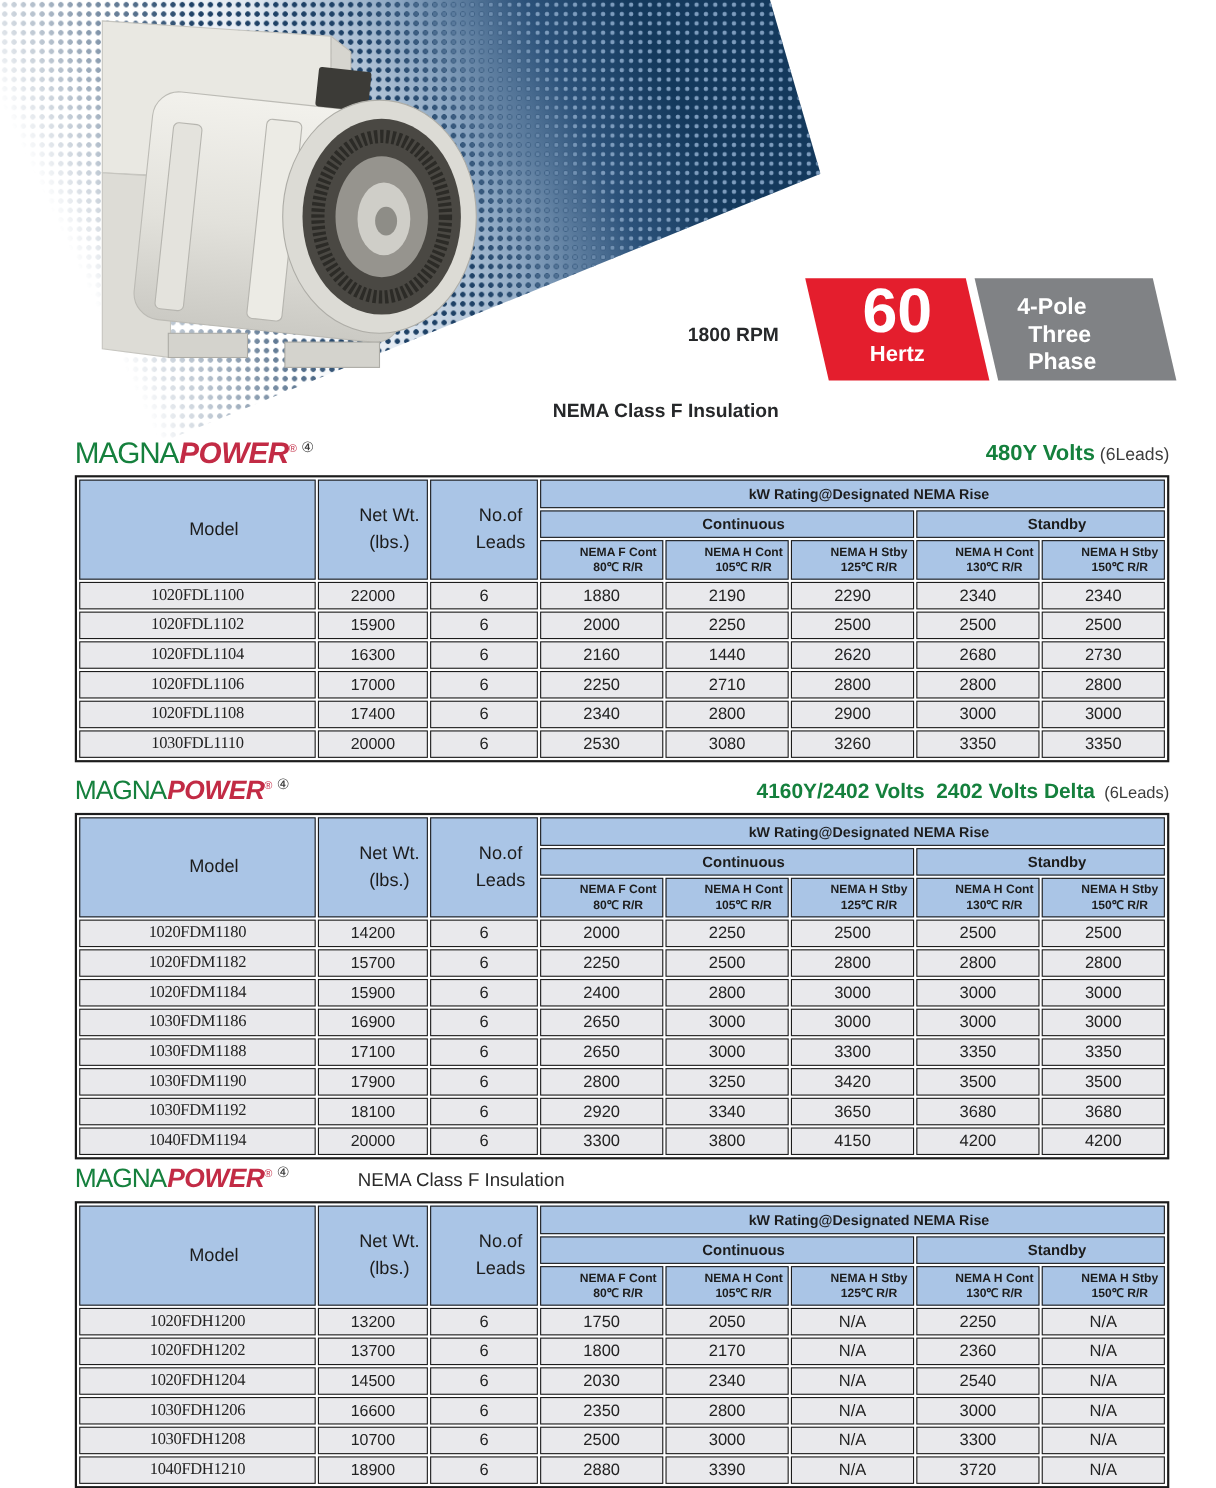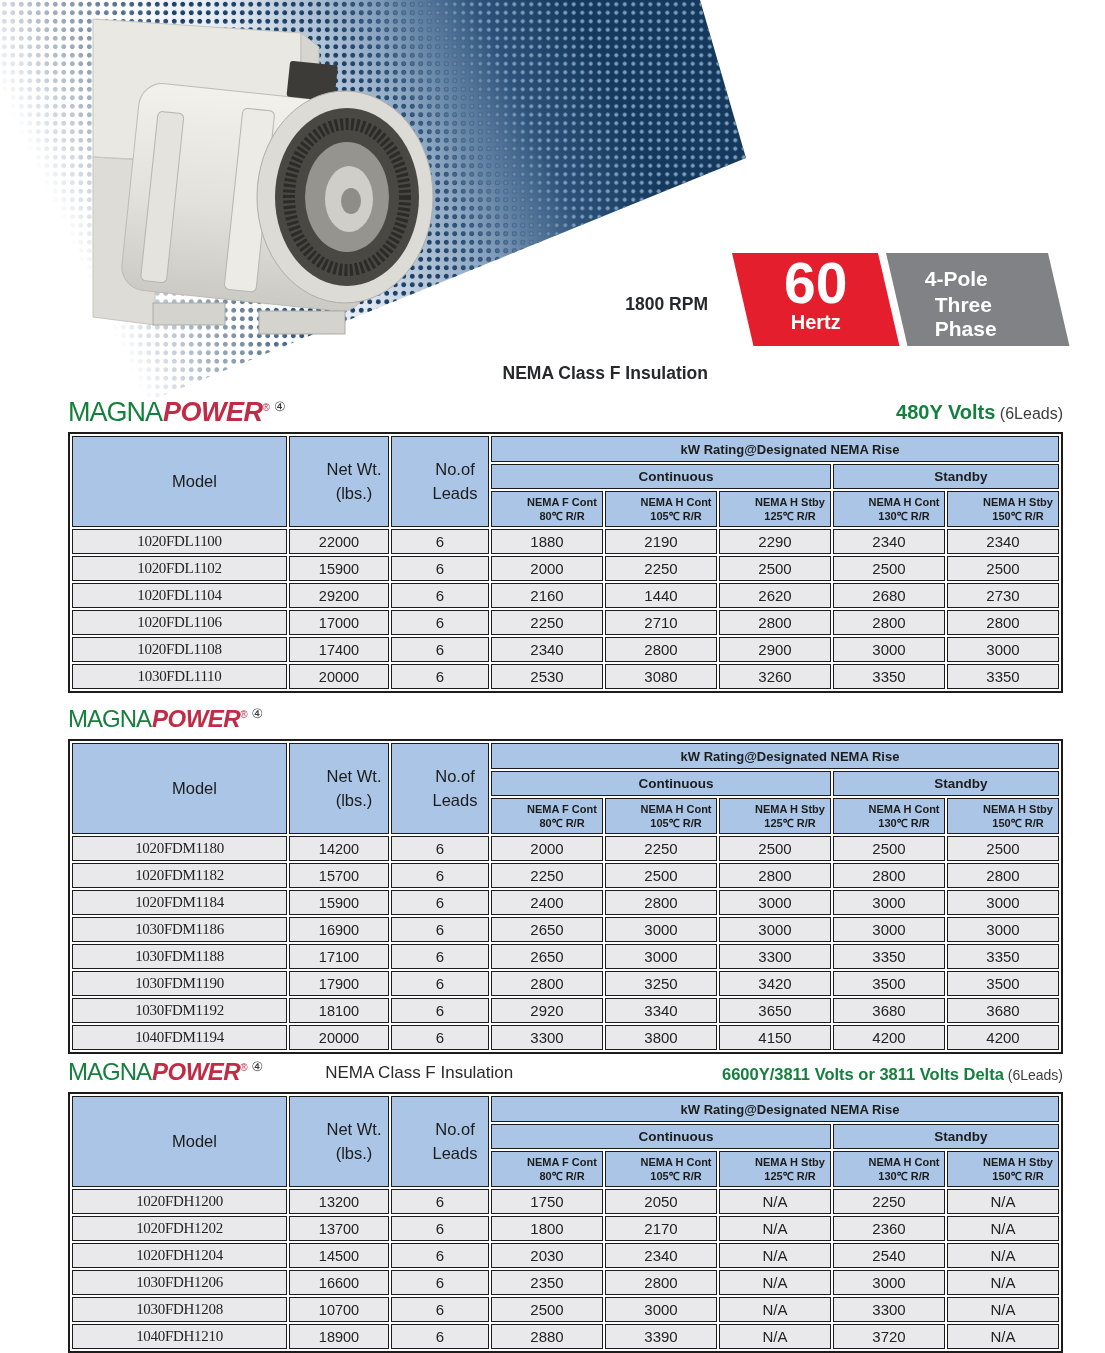--- a/index.html
+++ b/index.html
@@ -178,21 +178,21 @@
             <td class="netwt">15900</td>
             <td class="leads">6</td>
             <td class="val">2000</td>
             <td class="val">2250</td>
             <td class="val">2500</td>
             <td class="val">2500</td>
             <td class="val">2500</td>
           </tr>
           <tr>
             <td class="model">1020FDL1104</td>
-            <td class="netwt">29200</td>
+            <td class="netwt">16300</td>
             <td class="leads">6</td>
             <td class="val">2160</td>
             <td class="val">1440</td>
             <td class="val">2620</td>
             <td class="val">2680</td>
             <td class="val">2730</td>
           </tr>
           <tr>
             <td class="model">1020FDL1106</td>
             <td class="netwt">17000</td>
@@ -223,20 +223,21 @@
             <td class="val">3350</td>
             <td class="val">3350</td>
           </tr>
         </tbody>
     </table>
   </div>
 
   <div class="section sec2">
     <div class="section-head">
       <div class="logo logo-md"><span class="magna">MAGNA</span><span class="power">POWER</span><span class="reg">®</span><span class="mark">④</span></div>
+      <div class="voltage-head"><span class="voltage-bold">4160Y/2402 Volts  2402 Volts Delta</span><span class="voltage-note">  (6Leads)</span></div>
     </div>
     <table>
       <colgroup>
           <col style="width:215px">
           <col style="width:100px">
           <col style="width:98px">
           <col>
           <col>
           <col>
           <col>
@@ -343,21 +344,20 @@
             <td class="val">4200</td>
           </tr>
         </tbody>
     </table>
   </div>
 
   <div class="section sec3">
     <div class="section-head">
       <div class="logo logo-md"><span class="magna">MAGNA</span><span class="power">POWER</span><span class="reg">®</span><span class="mark">④</span></div>
       <div class="insulation-note">NEMA Class  F Insulation</div>
-      <div class="voltage-head"><span class="voltage-bold">6600Y/3811 Volts or 3811 Volts Delta</span><span class="voltage-note"> (6Leads)</span></div>
     </div>
     <table>
       <colgroup>
           <col style="width:215px">
           <col style="width:100px">
           <col style="width:98px">
           <col>
           <col>
           <col>
           <col>

